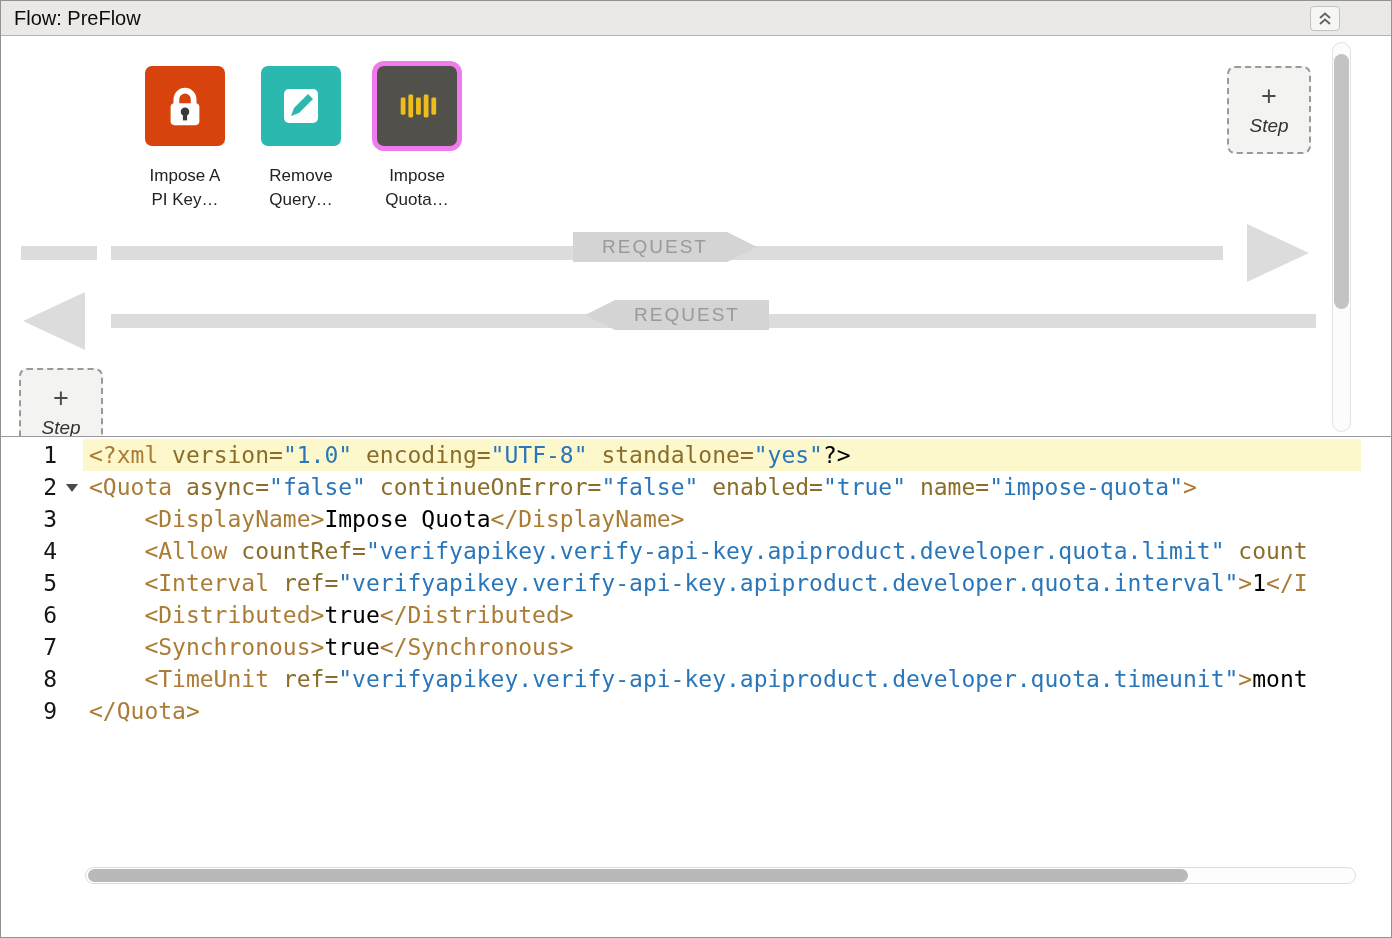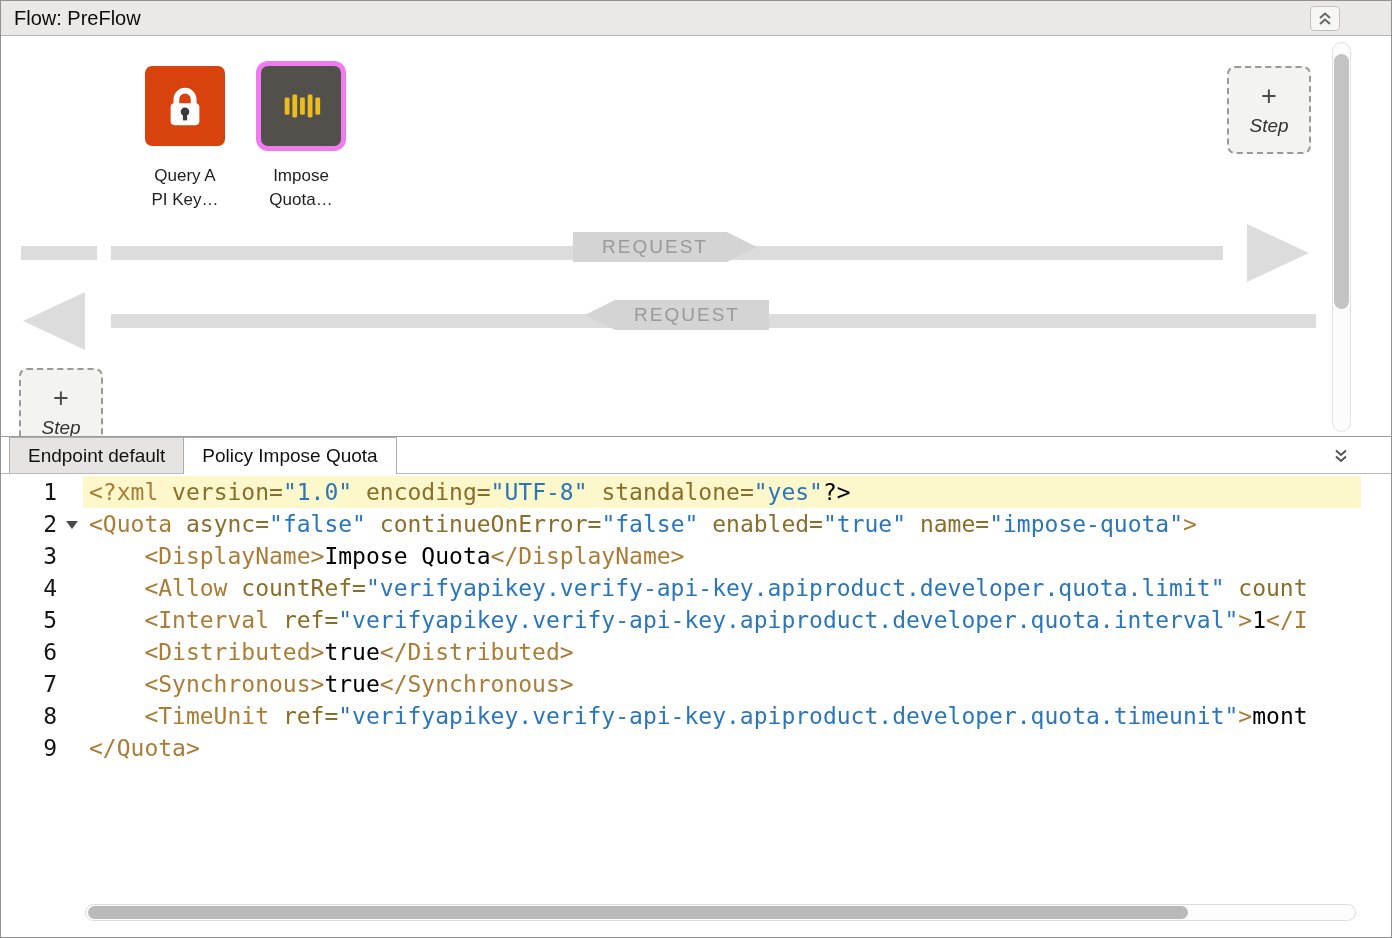--- a/index.html
+++ b/index.html
@@ -88,25 +88,37 @@
       <div class="policy">
         <div class="tile" style="background: rgb(216, 67, 13);">
           <svg width="46" height="46" viewBox="0 0 48 48">
             <path d="M15 22 v-5 a9 9 0 0 1 18 0 v5" fill="none" stroke="#fff" stroke-width="6"></path>
             <rect x="9" y="21" width="30" height="23" rx="4" fill="#fff"></rect>
             <circle cx="24" cy="30" r="4.5" fill="#3a3a3a"></circle>
             <rect x="21.8" y="31" width="4.4" height="8" fill="#3a3a3a"></rect>
           </svg>
         </div>
         <div class="policy-label">
-          <span>Query A</span><br>
+          <span>Impose A</span><br>
           <span>PI Key…</span>
         </div>
       </div>
 
+      <div class="policy">
+        <div class="tile" style="background: rgb(43, 184, 175);">
+          <svg width="48" height="48" viewBox="0 0 48 48">
+            <rect x="7" y="7" width="34" height="34" rx="5" fill="#fff"></rect>
+            <path class="pencil-shape" d="M14 34 l3 -8 14 -14 5 5 -14 14 -8 3 z" fill="#2bb8af"></path>
+          </svg>
+        </div>
+        <div class="policy-label">
+          <span>Remove</span><br>
+          <span>Query…</span>
+        </div>
+      </div>
 
       <div class="policy selected">
         <div class="tile" style="background: rgb(82, 80, 74); box-shadow: rgb(239, 123, 238) 0px 0px 0px 5px;">
           <svg width="46" height="46" viewBox="0 0 48 48">
             <g class="bars" fill="#eebc1d">
               <rect x="7" y="15" width="5" height="18" rx="1.5"></rect>
               <rect x="15" y="12" width="5" height="24" rx="1.5"></rect>
               <rect x="23" y="15" width="5" height="18" rx="1.5"></rect>
               <rect x="31" y="12" width="5" height="24" rx="1.5"></rect>
               <rect x="39" y="15" width="5" height="18" rx="1.5"></rect>
@@ -137,29 +149,20 @@
     <div class="step-btn step-bottom-left">
       <span class="plus">+</span>
       <span class="step-label">Step</span>
     </div>
 
     <div class="v-scroll">
       <div class="v-thumb"></div>
     </div>
   </div>
 
-  <div class="tabbar">
-    <div class="tab">Endpoint default</div>
-    <div class="tab active">Policy Impose Quota</div>
-    <button class="tab-chevrons">
-      <svg width="16" height="15" viewBox="0 0 16 15">
-        <path d="M3 2.5 L8 7 L13 2.5 M3 8.5 L8 13 L13 8.5" stroke="#555" stroke-width="2" fill="none"></path>
-      </svg>
-    </button>
-  </div>
 
   <div class="editor">
     <div class="code">
         <div class="code-line hl"><div class="gutter">1</div><div class="code-text"><span class="tok-tag">&lt;?xml </span><span class="tok-attr">version=</span><span class="tok-val">"1.0"</span><span class="tok-text"> </span><span class="tok-attr">encoding=</span><span class="tok-val">"UTF-8"</span><span class="tok-text"> </span><span class="tok-attr">standalone=</span><span class="tok-val">"yes"</span><span class="tok-text">?&gt;</span></div></div>
         <div class="code-line"><div class="gutter">2<span class="fold-caret"></span></div><div class="code-text"><span class="tok-tag">&lt;Quota </span><span class="tok-attr">async=</span><span class="tok-val">"false"</span><span class="tok-text"> </span><span class="tok-attr">continueOnError=</span><span class="tok-val">"false"</span><span class="tok-text"> </span><span class="tok-attr">enabled=</span><span class="tok-val">"true"</span><span class="tok-text"> </span><span class="tok-attr">name=</span><span class="tok-val">"impose-quota"</span><span class="tok-tag">&gt;</span></div></div>
         <div class="code-line"><div class="gutter">3</div><div class="code-text"><span class="tok-tag">    &lt;DisplayName&gt;</span><span class="tok-text">Impose Quota</span><span class="tok-tag">&lt;/DisplayName&gt;</span></div></div>
         <div class="code-line"><div class="gutter">4</div><div class="code-text"><span class="tok-tag">    &lt;Allow </span><span class="tok-attr">countRef=</span><span class="tok-val">"verifyapikey.verify-api-key.apiproduct.developer.quota.limit"</span><span class="tok-attr"> count</span></div></div>
         <div class="code-line"><div class="gutter">5</div><div class="code-text"><span class="tok-tag">    &lt;Interval </span><span class="tok-attr">ref=</span><span class="tok-val">"verifyapikey.verify-api-key.apiproduct.developer.quota.interval"</span><span class="tok-tag">&gt;</span><span class="tok-text">1</span><span class="tok-tag">&lt;/I</span></div></div>
         <div class="code-line"><div class="gutter">6</div><div class="code-text"><span class="tok-tag">    &lt;Distributed&gt;</span><span class="tok-text">true</span><span class="tok-tag">&lt;/Distributed&gt;</span></div></div>
         <div class="code-line"><div class="gutter">7</div><div class="code-text"><span class="tok-tag">    &lt;Synchronous&gt;</span><span class="tok-text">true</span><span class="tok-tag">&lt;/Synchronous&gt;</span></div></div>

